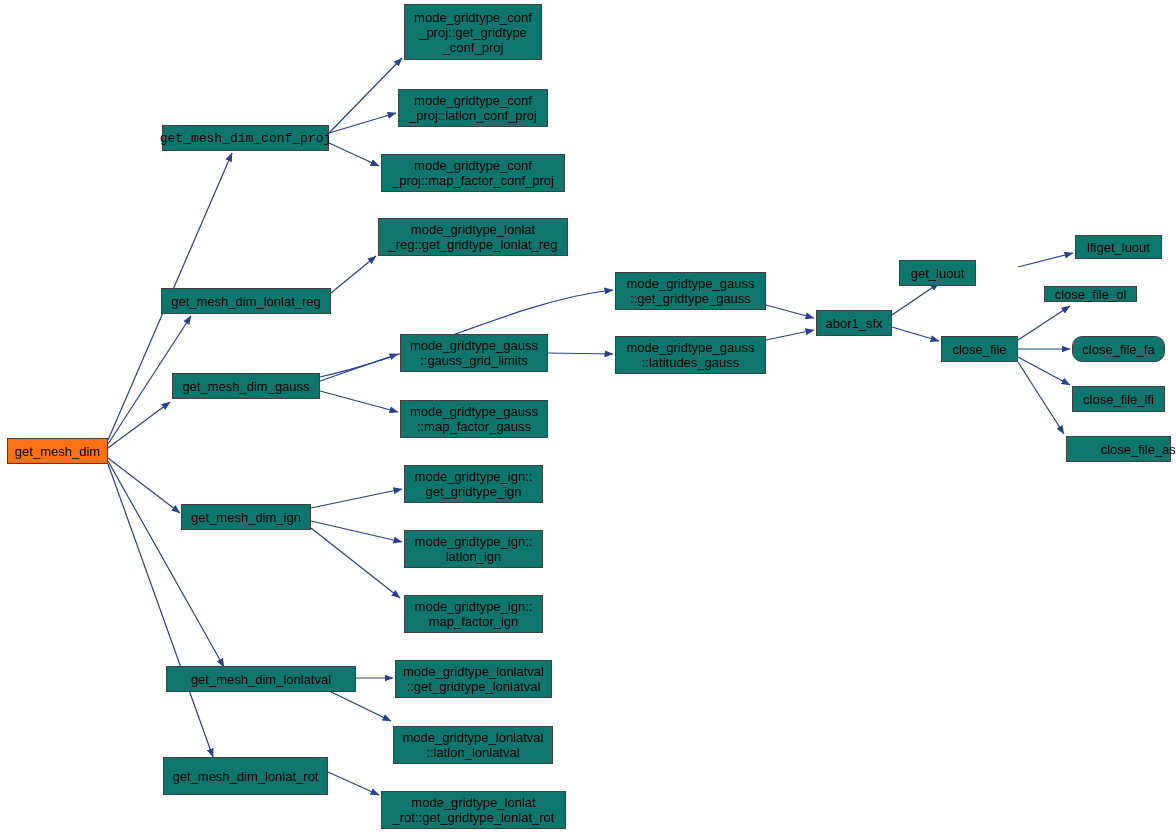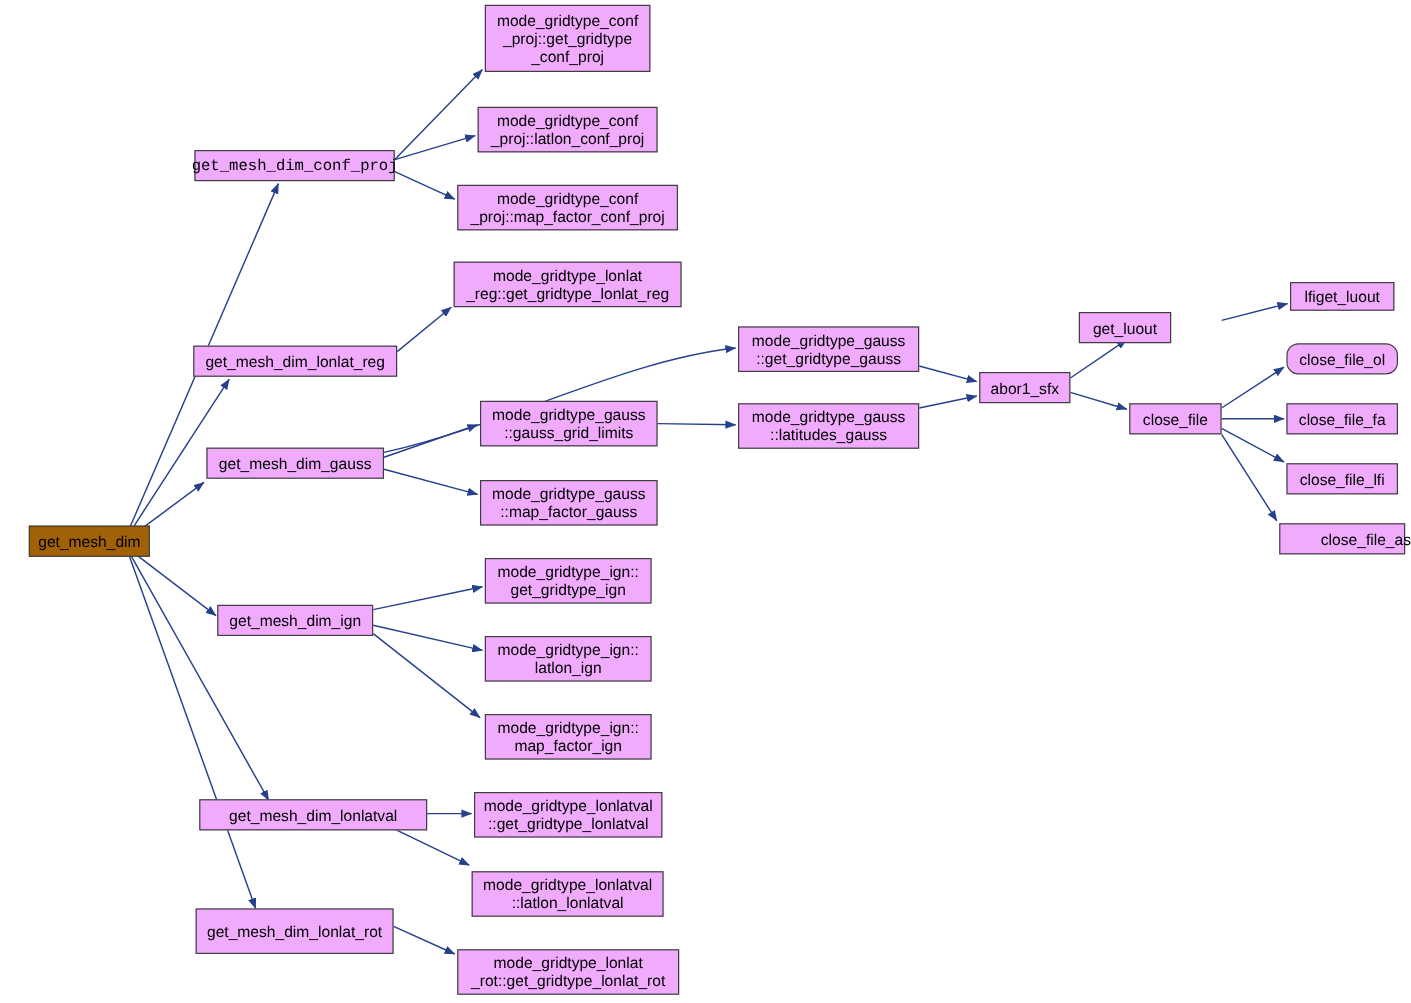--- a/index.html
+++ b/index.html
@@ -19,35 +19,34 @@
     position: absolute;
     left: 0;
     top: 0;
     width: 1176px;
     height: 836px;
   }
   .node {
     position: absolute;
     box-sizing: border-box;
     border: 1px solid #404040;
-    background: #f0abfc;
+    background: #0f766e;
     display: flex;
     align-items: center;
     justify-content: center;
     text-align: center;
     color: #000000;
     font-size: 13px;
     line-height: 15px;
     letter-spacing: 0px;
     white-space: pre;
     z-index: 2;
   }
   .node.root {
-    background: #a16207;
-    margin-left: 17px;
+    background: #f97316;
   }
   .node-label {
     display: block;
     white-space: pre;
   }
 </style>
 </head>
 <body>
 
 <div id="canvas">
@@ -123,18 +122,18 @@
       <div class="node" style="left: 395px; top: 660px; width: 157px; height: 38px;"><span class="node-label">mode_gridtype_lonlatval
 ::get_gridtype_lonlatval</span></div>
       <div class="node" style="left: 393px; top: 726px; width: 160px; height: 38px;"><span class="node-label">mode_gridtype_lonlatval
 ::latlon_lonlatval</span></div>
       <div class="node" style="left: 381px; top: 791px; width: 185px; height: 38px;"><span class="node-label">mode_gridtype_lonlat
 _rot::get_gridtype_lonlat_rot</span></div>
       <div class="node" style="left: 816px; top: 310px; width: 76px; height: 26px; align-items: center;"><span class="node-label">abor1_sfx</span></div>
       <div class="node" style="left: 899px; top: 260px; width: 77px; height: 26px;"><span class="node-label">get_luout</span></div>
       <div class="node" style="left: 941px; top: 336px; width: 77px; height: 26px;"><span class="node-label">close_file</span></div>
       <div class="node" style="left: 1075px; top: 235px; width: 87px; height: 24px;"><span class="node-label">lfiget_luout</span></div>
-      <div class="node" style="left: 1072px; top: 286px; width: 93px; height: 26px; border-radius: 10px;"><span class="node-label">close_file_ol</span></div>
-      <div class="node" style="left: 1072px; top: 336px; width: 93px; height: 26px;"><span class="node-label">close_file_fa</span></div>
+      <div class="node" style="left: 1044px; top: 286px; width: 93px; height: 16px;"><span class="node-label">close_file_ol</span></div>
+      <div class="node" style="left: 1072px; top: 336px; width: 93px; height: 26px; border-radius: 10px;"><span class="node-label">close_file_fa</span></div>
       <div class="node" style="left: 1072px; top: 386px; width: 93px; height: 26px;"><span class="node-label">close_file_lfi</span></div>
       <div class="node" style="left: 1066px; top: 436px; width: 105px; height: 26px; padding-left: 46px;"><span class="node-label">close_file_asc</span></div>
     </div>
 </div>
 
 </body></html>

